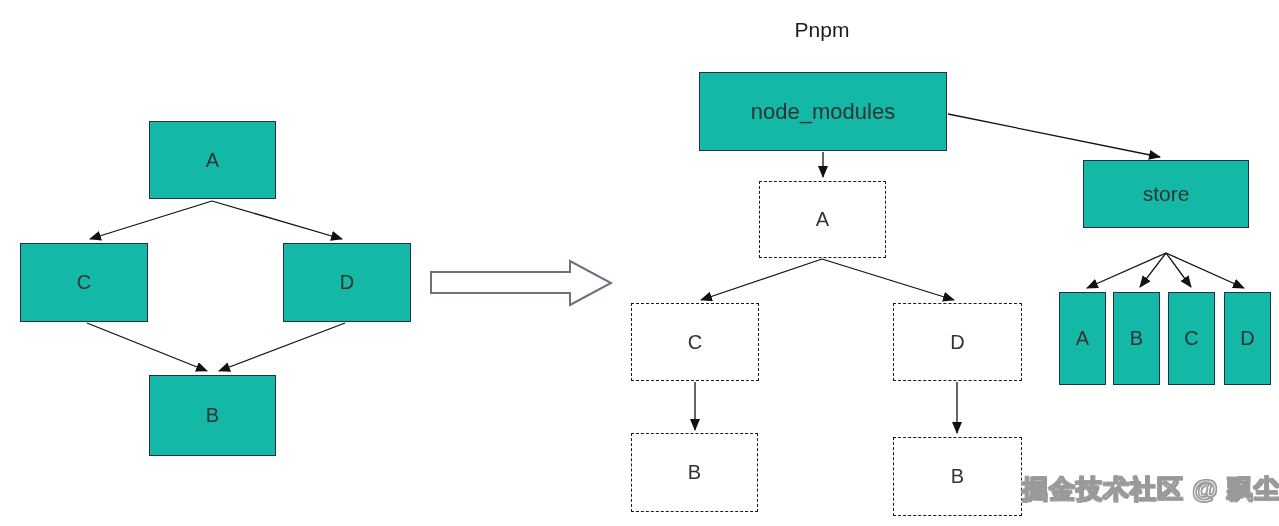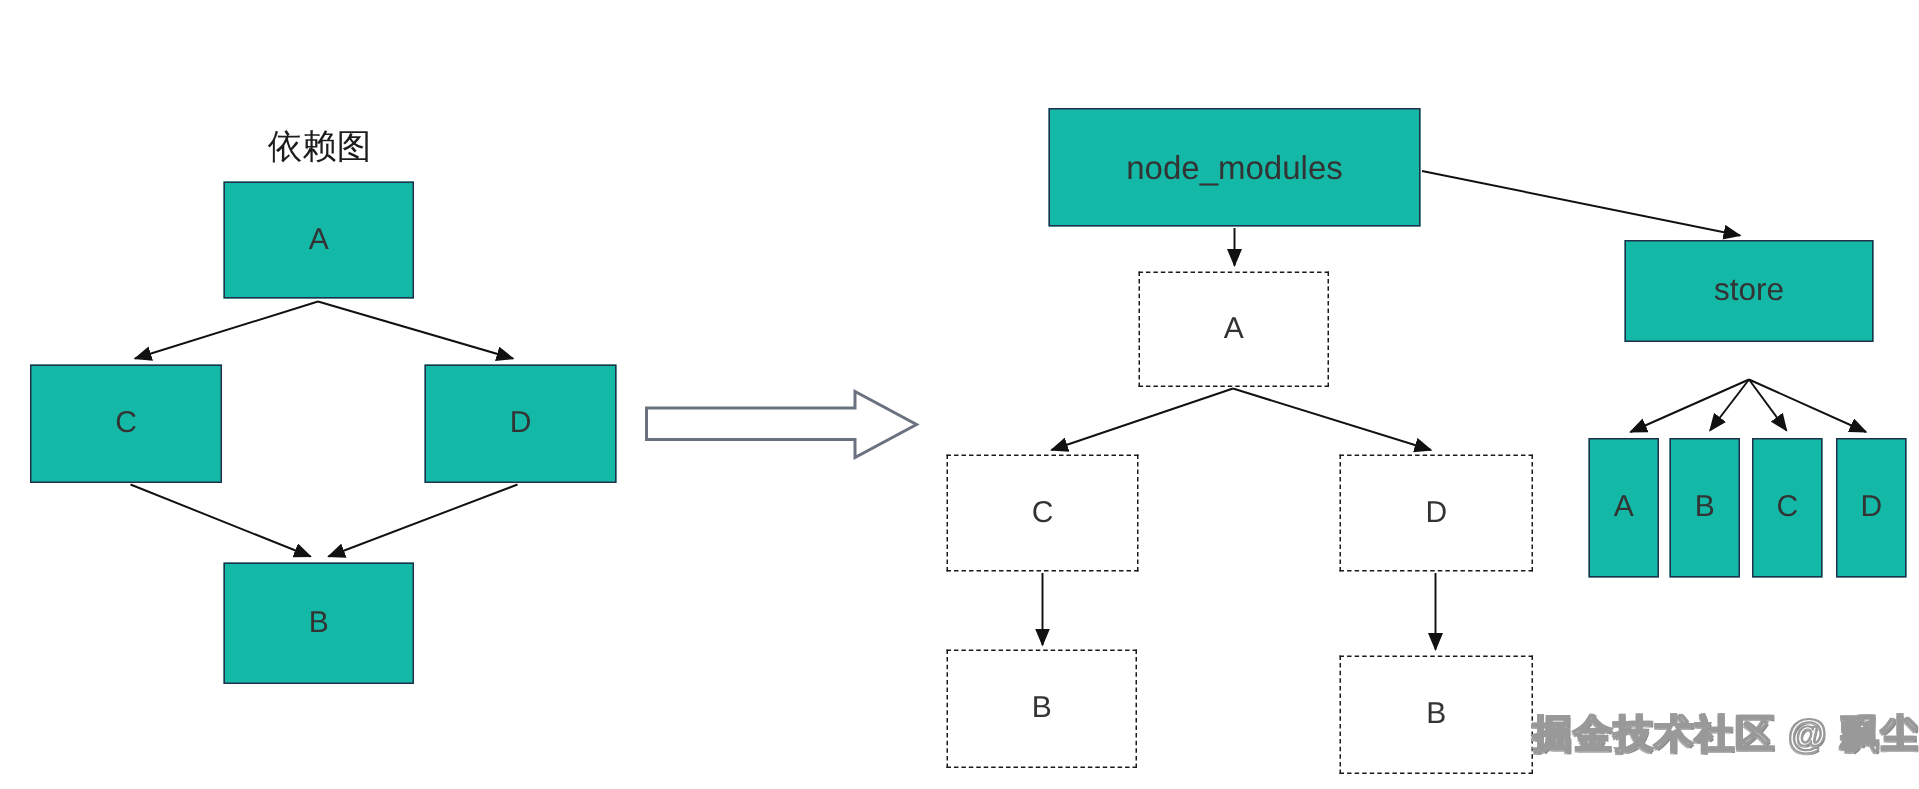--- a/index.html
+++ b/index.html
@@ -86,26 +86,26 @@
     <line x1="822" y1="259" x2="701" y2="300" stroke="#111111" stroke-width="1.3" marker-end="url(#ah)"></line>
     <line x1="822" y1="259" x2="954" y2="300" stroke="#111111" stroke-width="1.3" marker-end="url(#ah)"></line>
     <line x1="695" y1="382" x2="695" y2="430" stroke="#111111" stroke-width="1.3" marker-end="url(#ah)"></line>
     <line x1="957" y1="382" x2="957" y2="433" stroke="#111111" stroke-width="1.3" marker-end="url(#ah)"></line>
     <line x1="1166" y1="253" x2="1087" y2="288" stroke="#111111" stroke-width="1.3" marker-end="url(#ah)"></line>
     <line x1="1166" y1="253" x2="1140" y2="287" stroke="#111111" stroke-width="1.3" marker-end="url(#ah)"></line>
     <line x1="1166" y1="253" x2="1191" y2="287" stroke="#111111" stroke-width="1.3" marker-end="url(#ah)"></line>
     <line x1="1166" y1="253" x2="1244" y2="288" stroke="#111111" stroke-width="1.3" marker-end="url(#ah)"></line>
   </svg>
 
-  <div class="title title-left">依赖图</div>
   <div class="box solid" style="left:149px; top:121px; width:127px; height:78px;">A</div>
   <div class="box solid" style="left:20px;  top:243px; width:128px; height:79px;">C</div>
   <div class="box solid" style="left:283px; top:243px; width:128px; height:79px;">D</div>
   <div class="box solid" style="left:149px; top:375px; width:127px; height:81px;">B</div>
 
+  <div class="title title-right">Pnpm</div>
   <div class="box solid nm-box">node_modules</div>
   <div class="box dashed" style="left:759px; top:181px; width:127px; height:77px;">A</div>
   <div class="box dashed" style="left:631px; top:303px; width:128px; height:78px;">C</div>
   <div class="box dashed" style="left:893px; top:303px; width:129px; height:78px;">D</div>
   <div class="box dashed" style="left:631px; top:433px; width:127px; height:79px;">B</div>
   <div class="box dashed" style="left:893px; top:437px; width:129px; height:79px;">B</div>
 
   <div class="box solid store-box">store</div>
   <div class="box solid" style="left:1059px; top:292px; width:47px; height:93px;">A</div>
   <div class="box solid" style="left:1113px; top:292px; width:47px; height:93px;">B</div>

